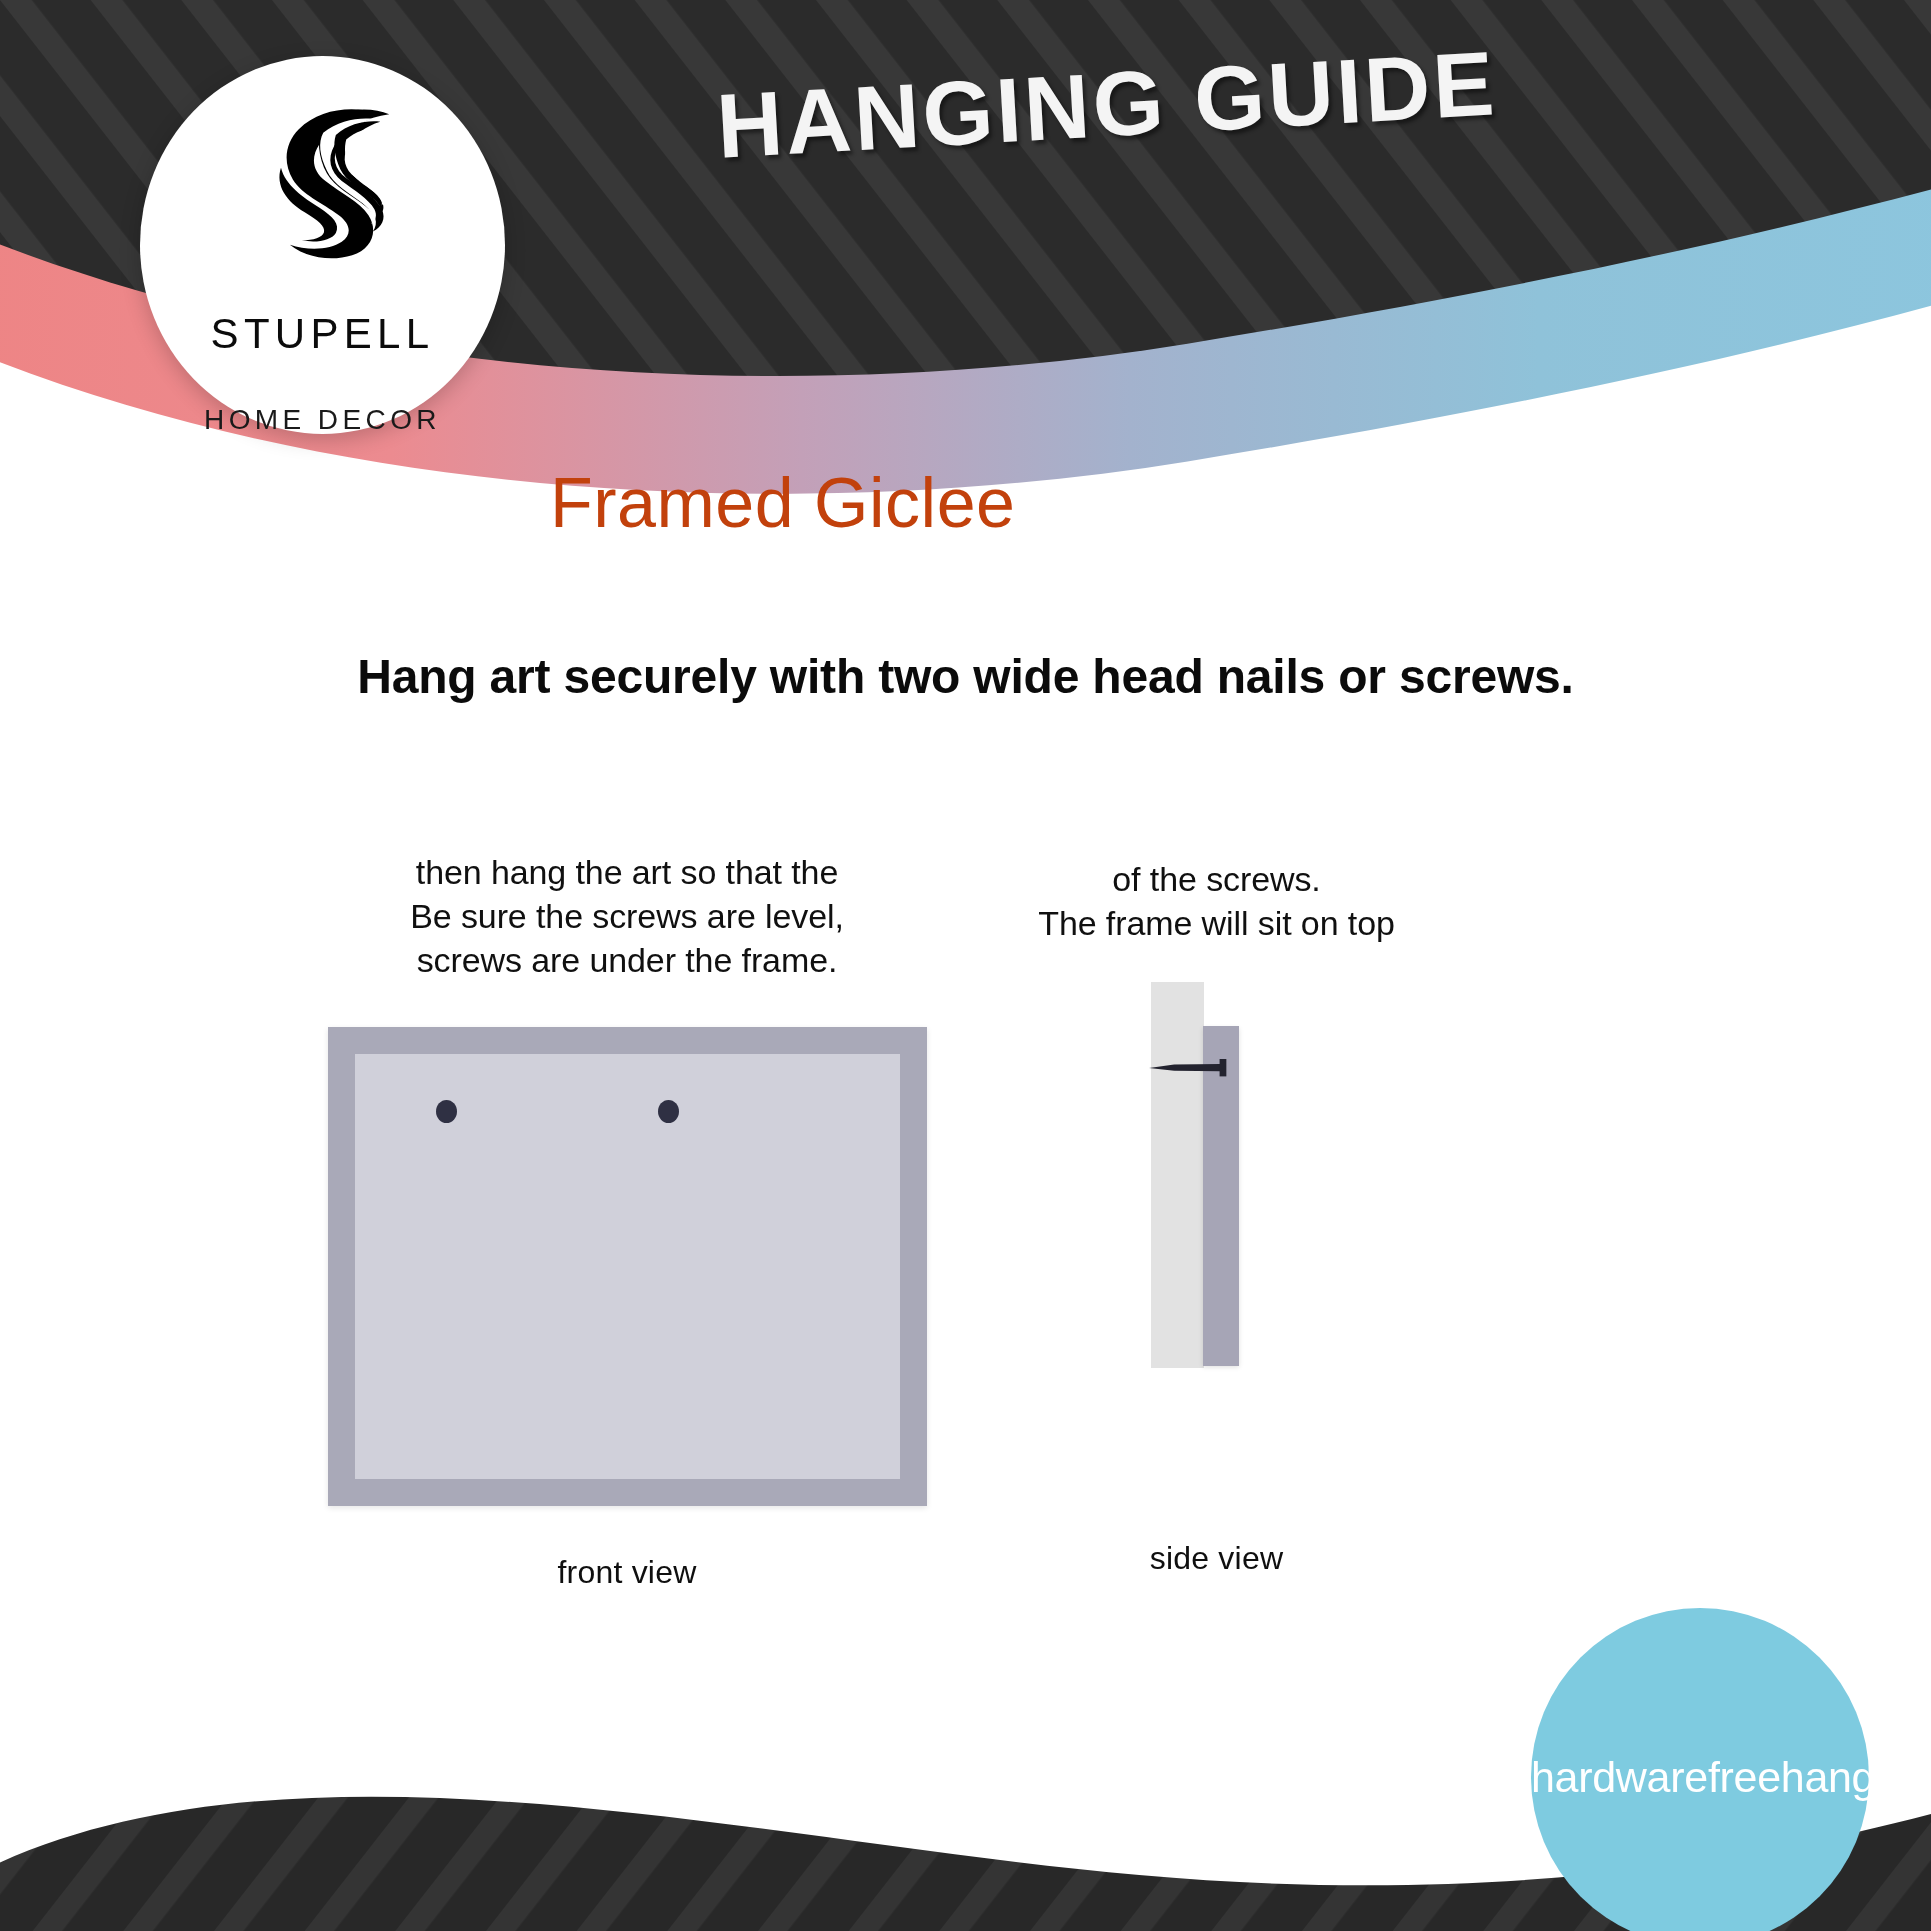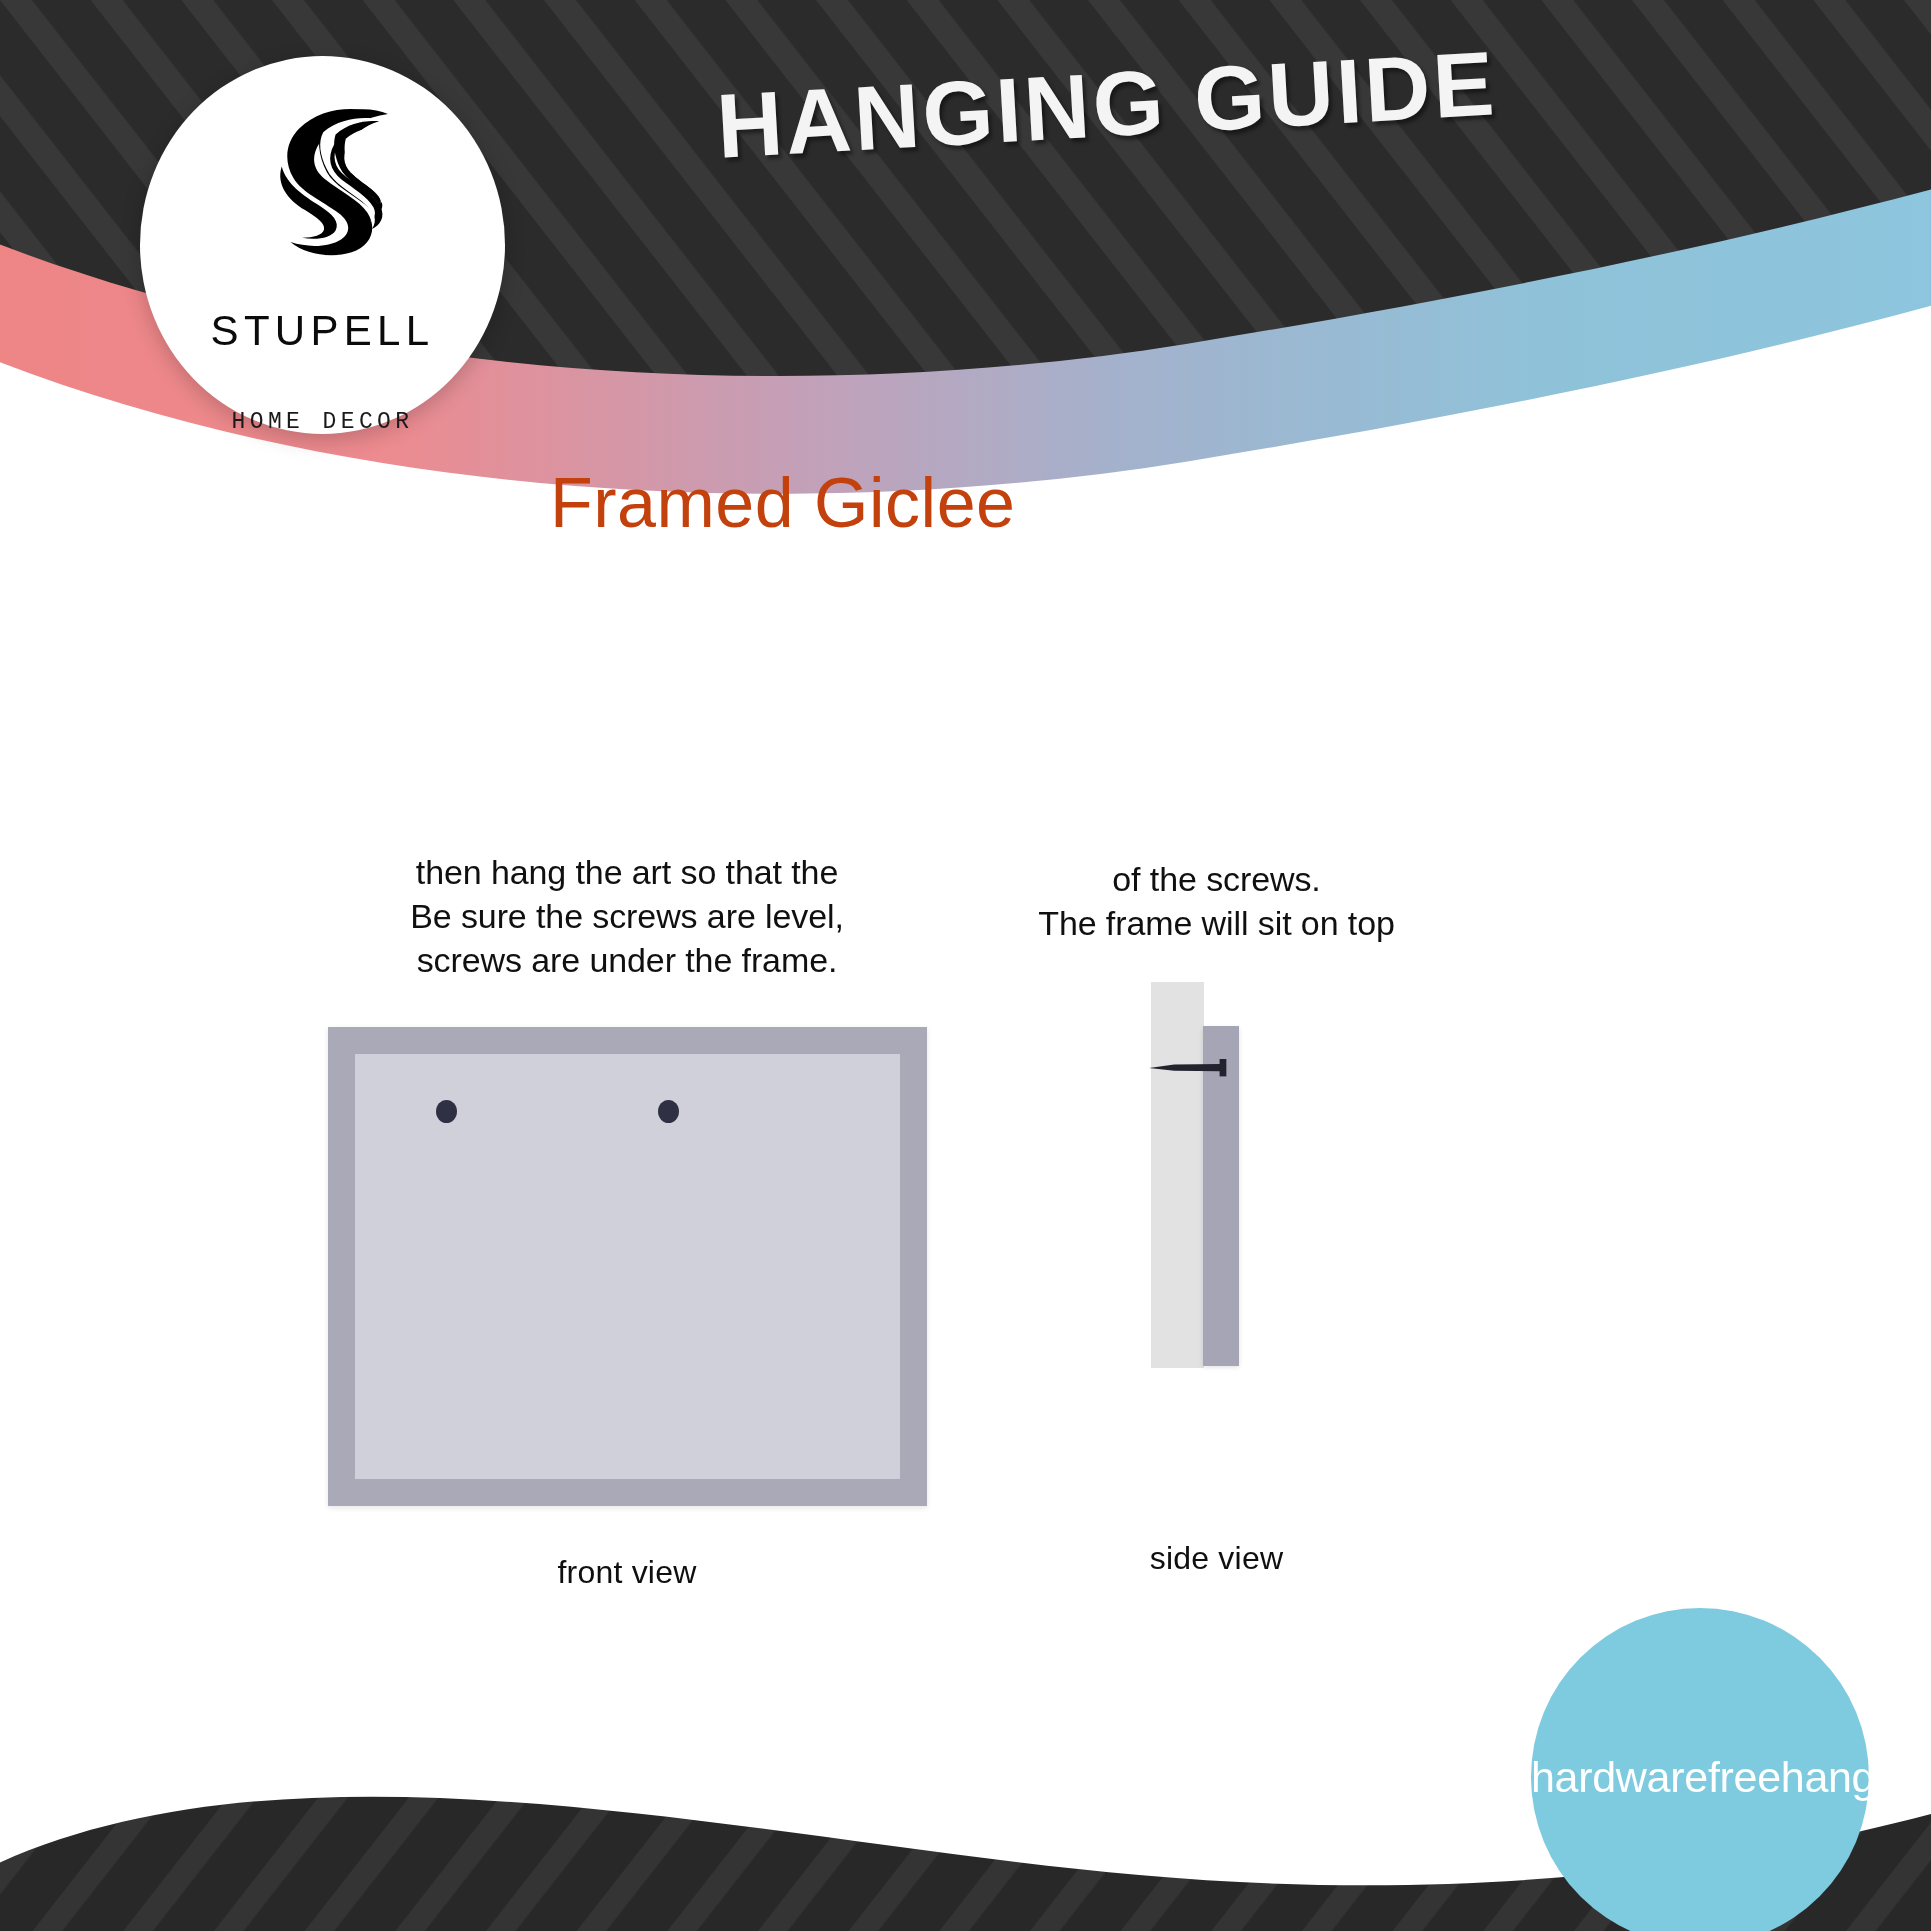--- a/index.html
+++ b/index.html
@@ -58,27 +58,27 @@
   #logo-wordmark {
     font-family: "Liberation Sans", sans-serif;
     font-size: 42px;
     letter-spacing: 5.3px;
     color: #0b0b0b;
     font-weight: 400;
     line-height: 1;
     margin-top: 3.9px;
   }
   #logo-subwordmark {
-    font-family: Liberation Mono, monospace;
-    font-size: 23px;
+    font-family: Liberation Sans, sans-serif;
+    font-size: 28px;
     letter-spacing: 4.4px;
     color: #1a1a1a;
     font-weight: 300;
     line-height: 1;
-    margin-top: 11px;
+    margin-top: 3px;
   }
 
   
   #header-title {
     position: absolute;
     left: 714px;
     top: 75px;
     transform: rotate(-3.2deg);
     transform-origin: left top;
     font-family: "Liberation Sans", sans-serif;
@@ -347,20 +347,21 @@
         C 52,140 36,118 44,94 Z"></path>
     </svg>
     <div id="logo-wordmark">STUPELL</div>
     <div id="logo-subwordmark">HOME DECOR</div>
   </div>
 
   <div id="header-title">HANGING GUIDE</div>
 
   <div id="product-name">Framed Giclee</div>
 
+  <div id="lead-instruction">Hang art securely with two wide head nails or screws.</div>
 
   <div class="panel" id="panel-front">
     <div class="panel-caption">
       <div>then hang the art so that the</div>
       <div>Be sure the screws are level,</div>
       <div>screws are under the frame.</div>
     </div>
 
     <div id="front-frame">
       <div id="front-mat">

